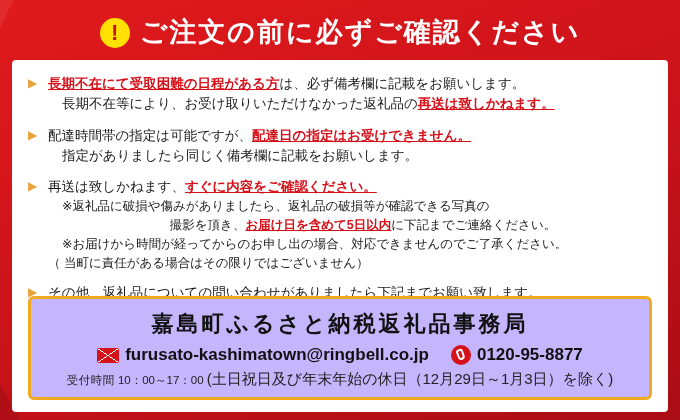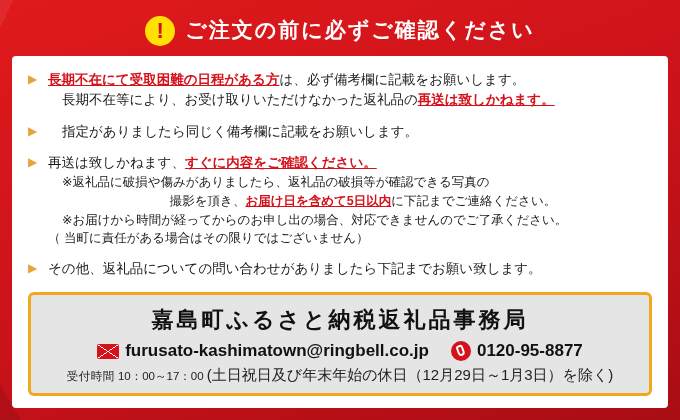--- a/index.html
+++ b/index.html
@@ -41,21 +41,21 @@
     color: #c8121a;
     font-weight: bold;
     font-size: 22px;
     line-height: 30px;
     text-align: center;
     flex: 0 0 auto;
     margin-top: 2px;
   }
   .header-title {
     color: #ffffff;
-    font-size: 21px;
+    font-size: 27px;
     font-weight: bold;
     letter-spacing: 2px;
     white-space: nowrap;
   }
 
   
   .panel {
     position: relative;
     margin: 0 12px;
     background: #ffffff;
@@ -110,21 +110,21 @@
   .contact {
     position: absolute;
     left: 16px;
     right: 16px;
     bottom: 12px;
     border: 3px solid #f0a81e;
     border-radius: 6px;
     padding: 10px 8px 8px 8px;
     box-sizing: border-box;
     text-align: center;
-    background: #e5e5e5;
+    background: #c4b5fd;
   }
   .contact-title {
     font-size: 22px;
     font-weight: bold;
     letter-spacing: 3px;
     color: #111;
     margin-bottom: 6px;
   }
   .contact-row {
     display: flex;
@@ -216,20 +216,23 @@
           </div>
           <div class="line indent">
             <span>長期不在等により、お受け取りいただけなかった返礼品の</span><span class="red">再送は致しかねます。</span>
           </div>
         </div>
       </div>
 
       <div class="note">
         <div class="bullet">▶</div>
         <div class="note-body">
+          <div class="line">
+            <span>配達時間帯の指定は可能ですが、</span><span class="red">配達日の指定はお受けできません。</span>
+          </div>
           <div class="line indent">
             <span>指定がありましたら同じく備考欄に記載をお願いします。</span>
           </div>
         </div>
       </div>
 
       <div class="note">
         <div class="bullet">▶</div>
         <div class="note-body">
           <div class="line">

